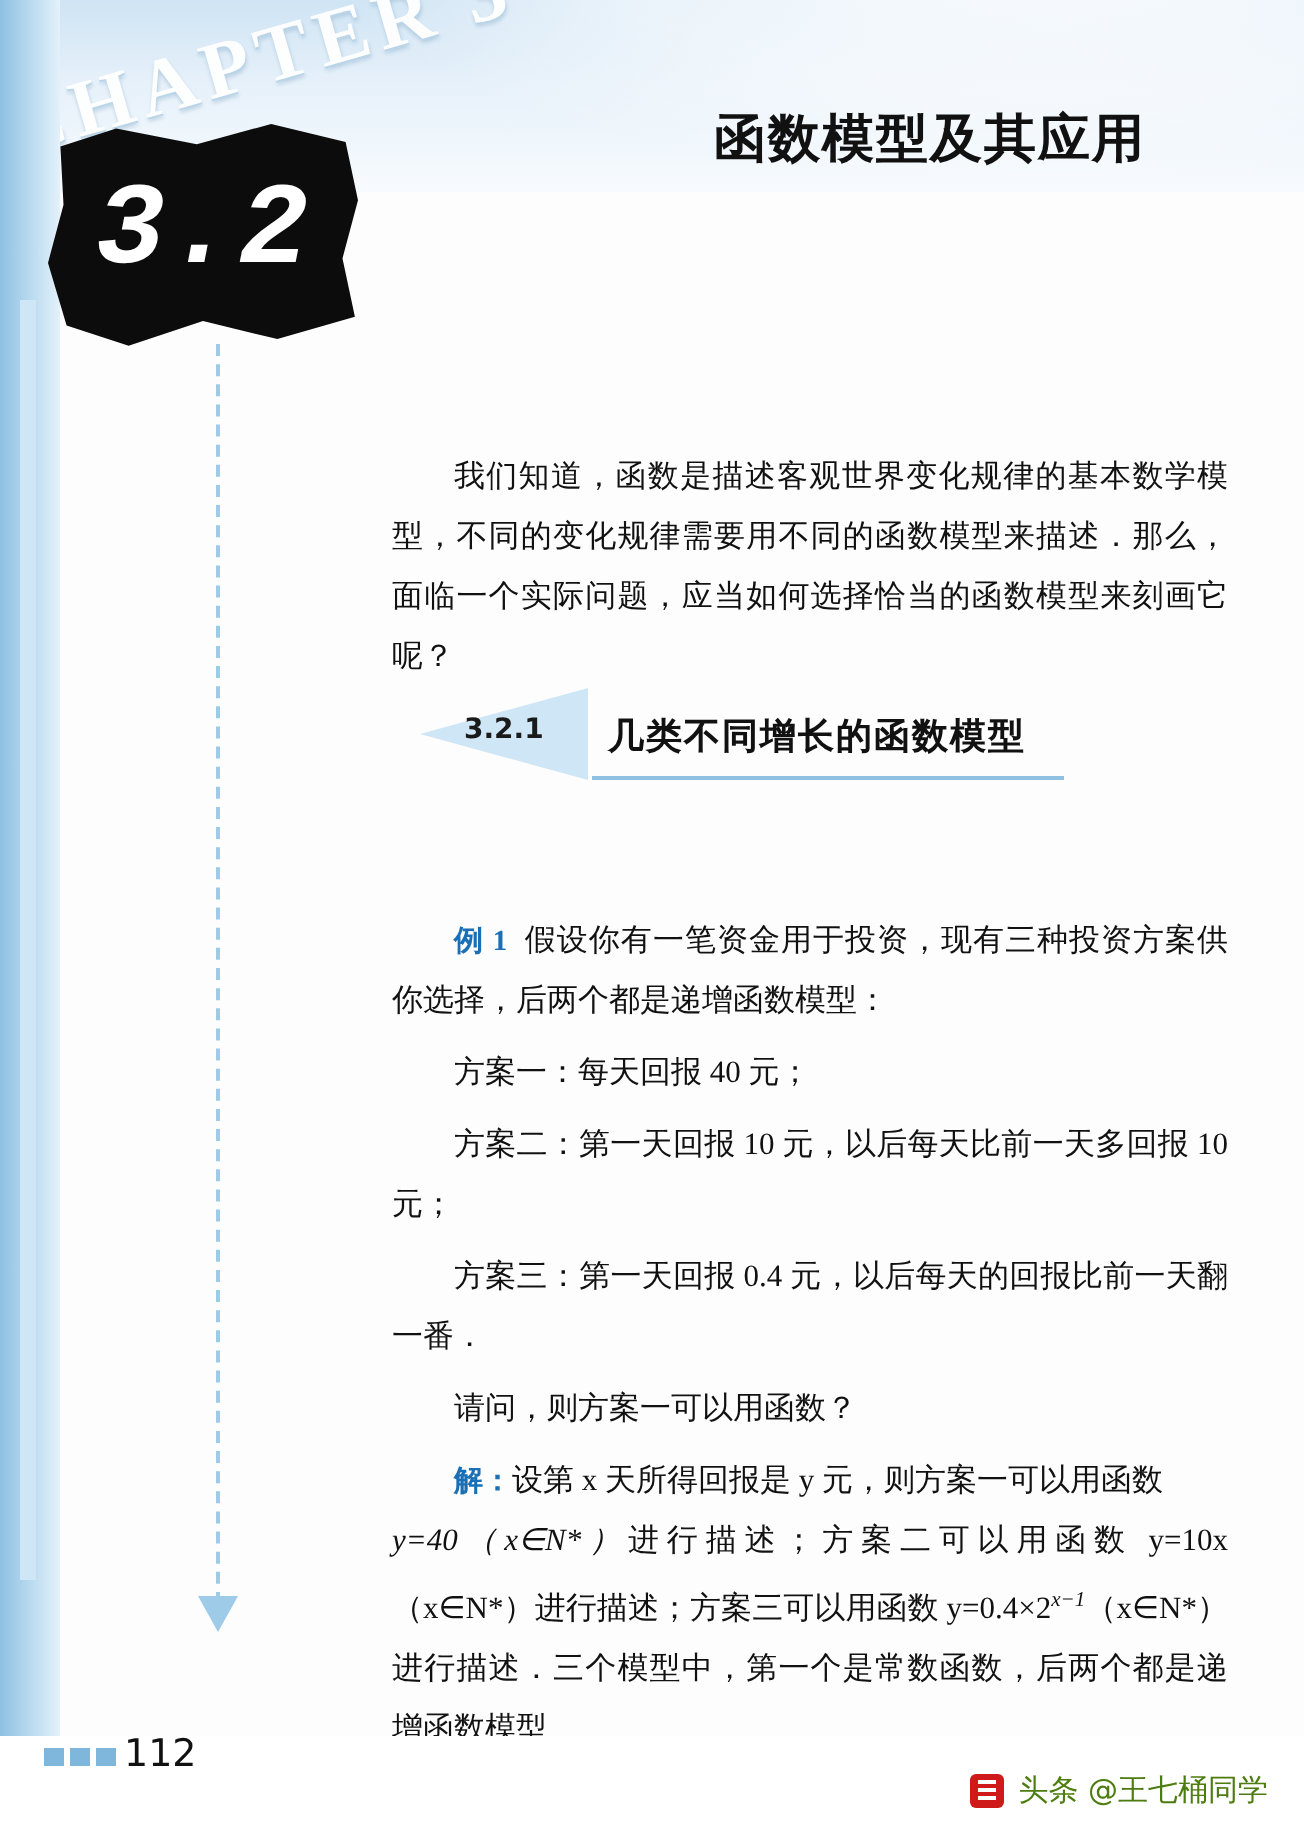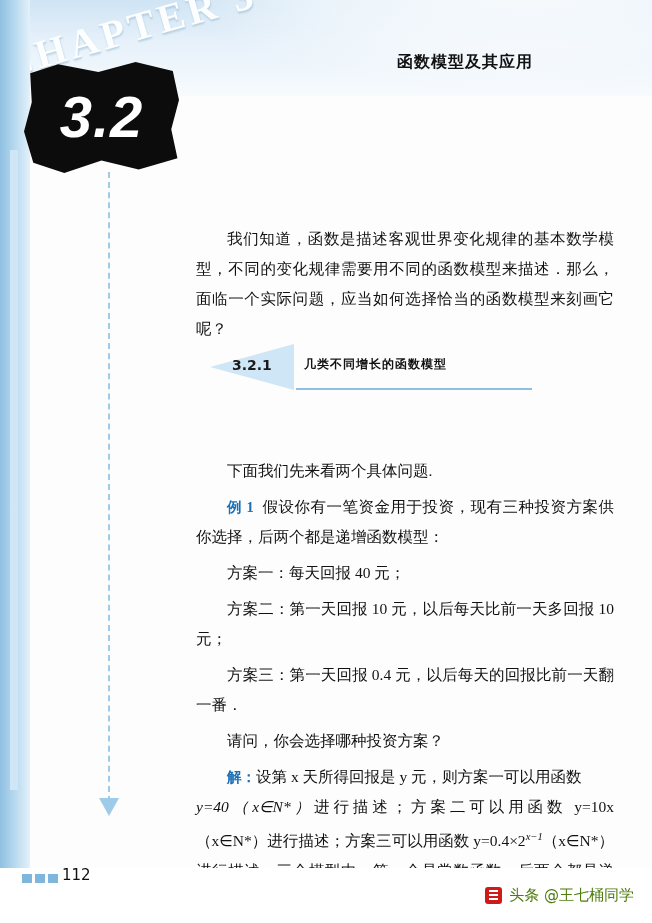--- a/index.html
+++ b/index.html
@@ -111,38 +111,38 @@
     background: #0c0c0c;
     clip-path: polygon(4% 10%, 22% 2%, 48% 9%, 72% 0%, 96% 8%, 100% 34%, 95% 60%, 99% 86%, 74% 96%, 50% 88%, 26% 99%, 6% 90%, 0% 62%, 5% 36%);
   }
   .badge .num {
     position: absolute;
     inset: 0;
     display: flex;
     align-items: center;
     justify-content: center;
     color: #ffffff;
-    font-family: Liberation Sans, sans-serif;
+    font-family: Liberation Mono, monospace;
     font-size: 58px;
     font-weight: bold;
     font-style: italic;
     letter-spacing: 1px;
     padding-bottom: 4px;
   }
 
   
   .chapter-title {
     position: absolute;
     left: 300px;
     top: 52px;
     width: 330px;
     text-align: center;
     font-family: "DejaVu Sans", sans-serif;
     font-weight: bold;
-    font-size: 16px;
+    font-size: 26px;
     color: #111111;
     letter-spacing: 1px;
   }
 
   
   .body-col {
     position: absolute;
     left: 196px;
     top: 200px;
     width: 418px;
@@ -189,21 +189,21 @@
     top: 44px;
     width: 236px;
     height: 2px;
     background: #8fc0e2;
   }
   .subsection .stitle {
     position: absolute;
     left: 96px;
     top: 12px;
     font-family: "DejaVu Sans", sans-serif;
-    font-size: 12px;
+    font-size: 18px;
     font-weight: bold;
     color: #111111;
     letter-spacing: 1px;
   }
 
   
   .lbl {
     color: #1a6fb5;
     font-family: "DejaVu Sans", sans-serif;
     font-weight: bold;
@@ -245,21 +245,21 @@
     display: block;
     width: 10px;
     height: 9px;
     background: #7fb6dc;
   }
   .page-number {
     position: absolute;
     left: 62px;
     top: 866px;
     font-family: "DejaVu Sans", sans-serif;
-    font-size: 15px;
+    font-size: 19px;
     color: #111111;
   }
   .watermark {
     position: absolute;
     right: 18px;
     top: 886px;
     font-family: "DejaVu Sans", sans-serif;
     font-size: 15px;
     color: #4d7c0f;
     display: flex;
@@ -324,30 +324,29 @@
 
   <div class="subsection">
     <div class="tri"></div>
     <div class="snum">3.2.1</div>
     <div class="stitle">几类不同增长的函数模型</div>
     <div class="rule"></div>
   </div>
 
   <div class="body-col" style="top:432px; height:420px;">
 
-    <p class="para">下面我们先来看两个具体问题.</p>
 
     <p class="para">
       <span class="lbl">例</span><span>&nbsp;</span><span class="lbl-num">1</span><span>&nbsp;&nbsp;</span><span>假设你有一笔资金用于投资，现有三种投资方案供你选择，后两个都是递增函数模型：</span>
     </p>
 
     <p class="para">方案一：每天回报 40 元；</p>
     <p class="para">方案二：第一天回报 10 元，以后每天比前一天多回报 10 元；</p>
     <p class="para">方案三：第一天回报 0.4 元，以后每天的回报比前一天翻一番．</p>
-    <p class="para">请问，你会选择哪种投资方案？</p>
+    <p class="para">请问，则方案一可以用函数？</p>
 
 
     <p class="para">
       <span class="lbl">解：</span><span>设第 x 天所得回报是 y 元，则方案一可以用函数</span><br>
       <span class="mathit">y=40（x∈N*）</span><span>进行描述；方案二可以用函数 y=10x（x∈N*）进行描述；方案三可以用函数 y=0.4×2</span><sup class="exp">x−1</sup><span>（x∈N*）进行描述．三个模型中，第一个是常数函数，后两个都是递增函数模型</span>
     </p>
 
   </div>
 
   <div class="footer-bar"></div>

